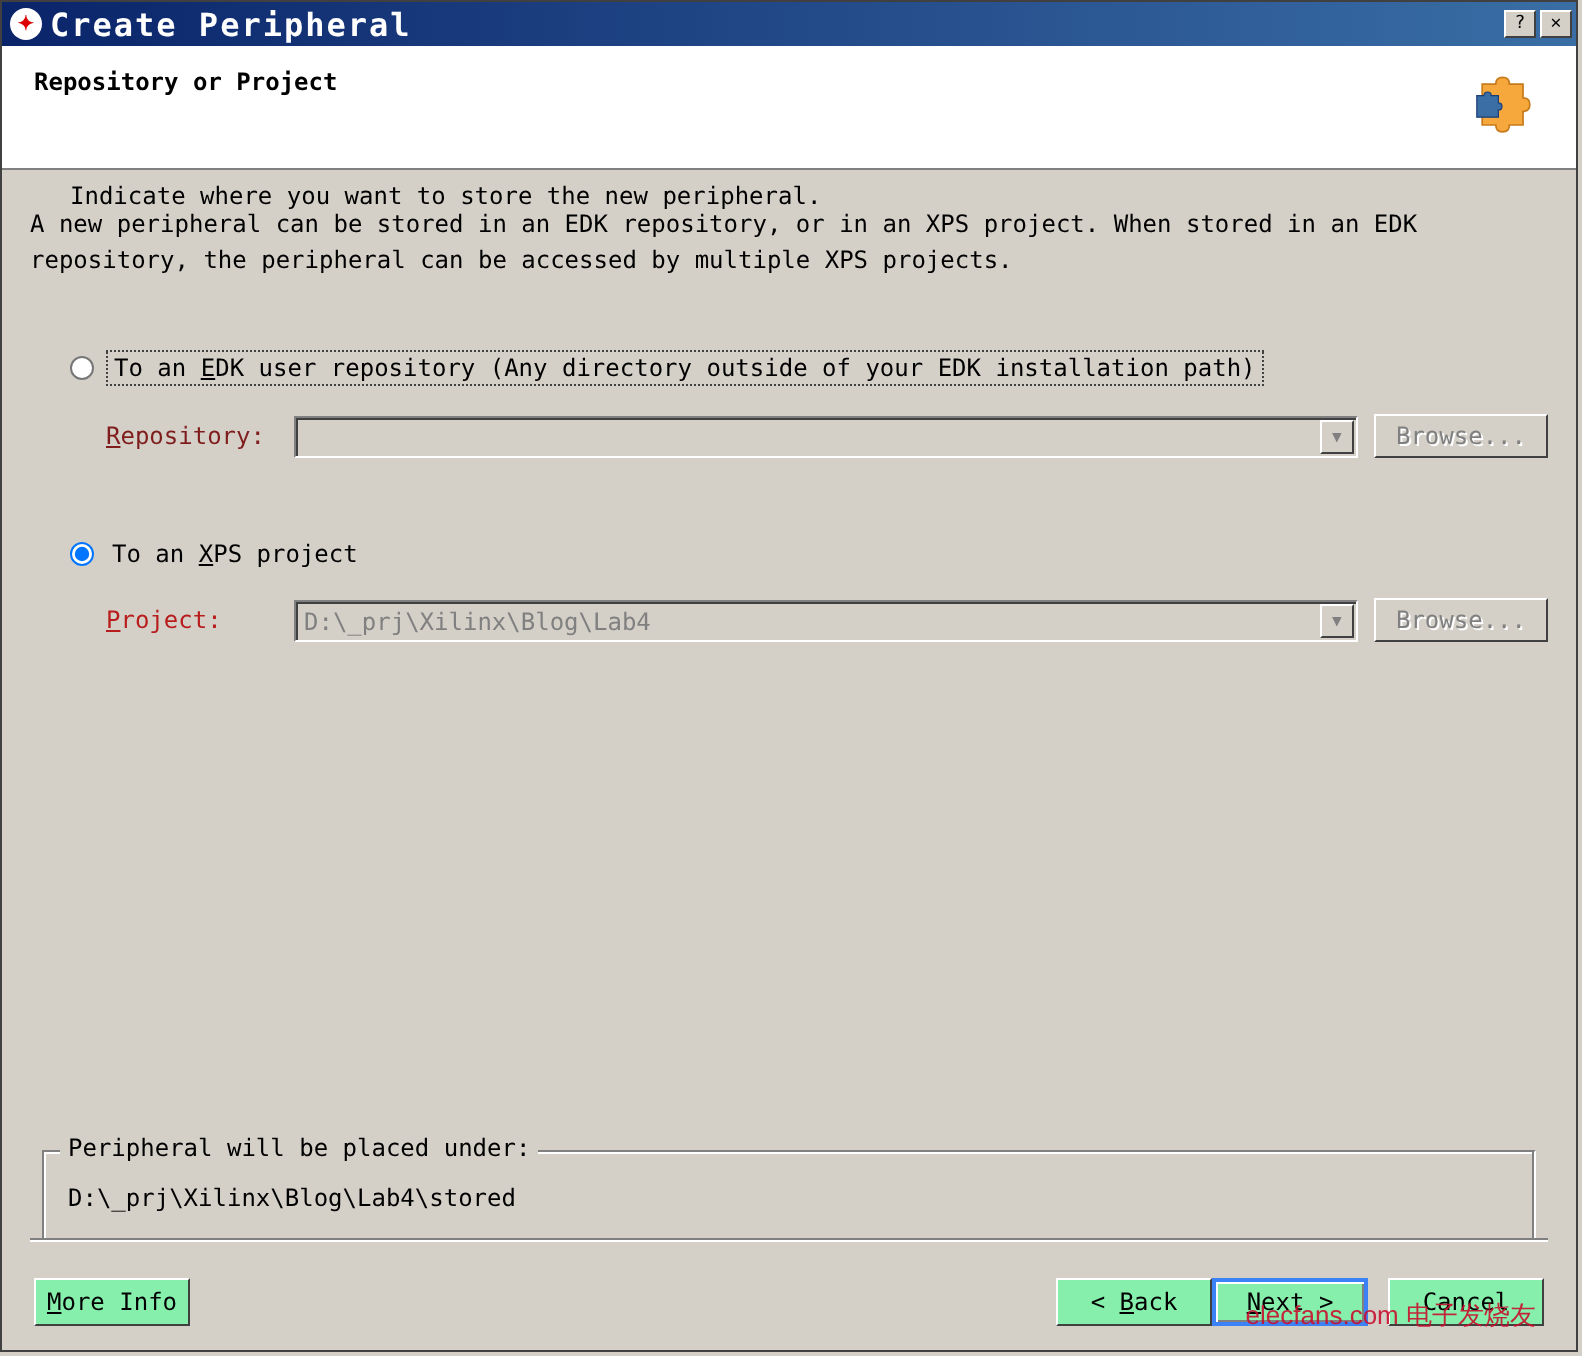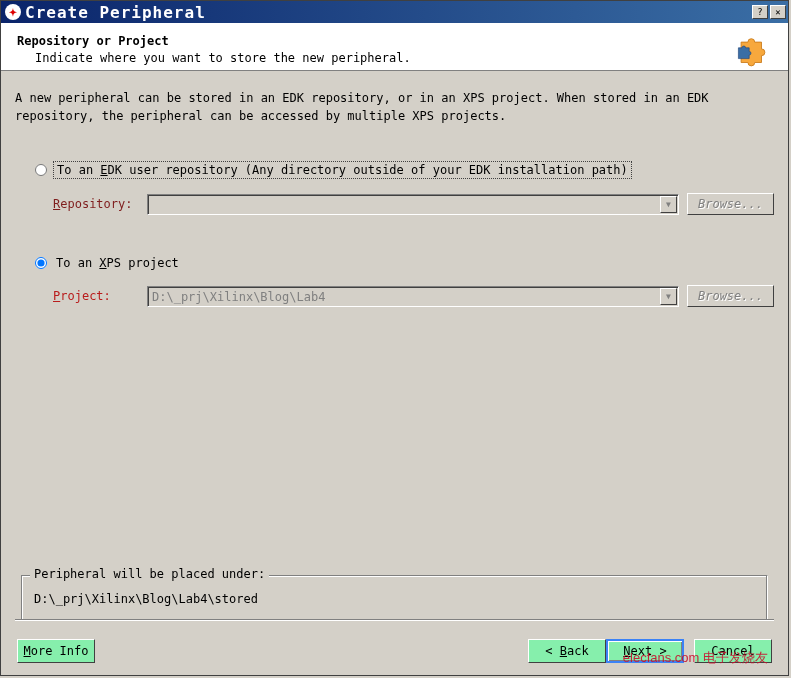--- a/index.html
+++ b/index.html
@@ -74,32 +74,33 @@
       cursor: pointer;
       color: #000;
     }
     .header-area {
       background: #fff;
       border-bottom: 1px solid #808080;
       padding: 10px 16px;
       display: flex;
       justify-content: space-between;
       align-items: flex-start;
-      height: 48px;
+      height: 62px;
     }
     .header-text {
       font-family: monospace;
       font-size: 12px;
       line-height: 1.4;
     }
     .header-title {
       font-weight: bold;
     }
     .header-subtitle {
       padding-left: 18px;
+      margin-top: 40px;
     }
     .header-icon {
       width: 36px;
       height: 36px;
       position: relative;
       margin-top: 4px;
     }
     .puzzle {
       width: 32px;
       height: 32px;
@@ -179,21 +180,20 @@
     .btn {
       height: 22px;
       padding: 0 10px;
       background: #d4d0c8;
       border: 1px solid;
       border-color: #fff #404040 #404040 #fff;
       font-family: monospace;
       font-size: 12px;
       cursor: pointer;
       min-width: 72px;
-      font-style: italic;
     }
     .btn.disabled {
       color: #808080;
       text-shadow: 1px 1px 0 #fff;
     }
     .groupbox {
       margin: 0 6px 0 6px;
       border: 1px solid;
       border-color: #808080 #fff #fff #808080;
       box-shadow: inset -1px -1px 0 #808080, inset 1px 1px 0 #fff;

